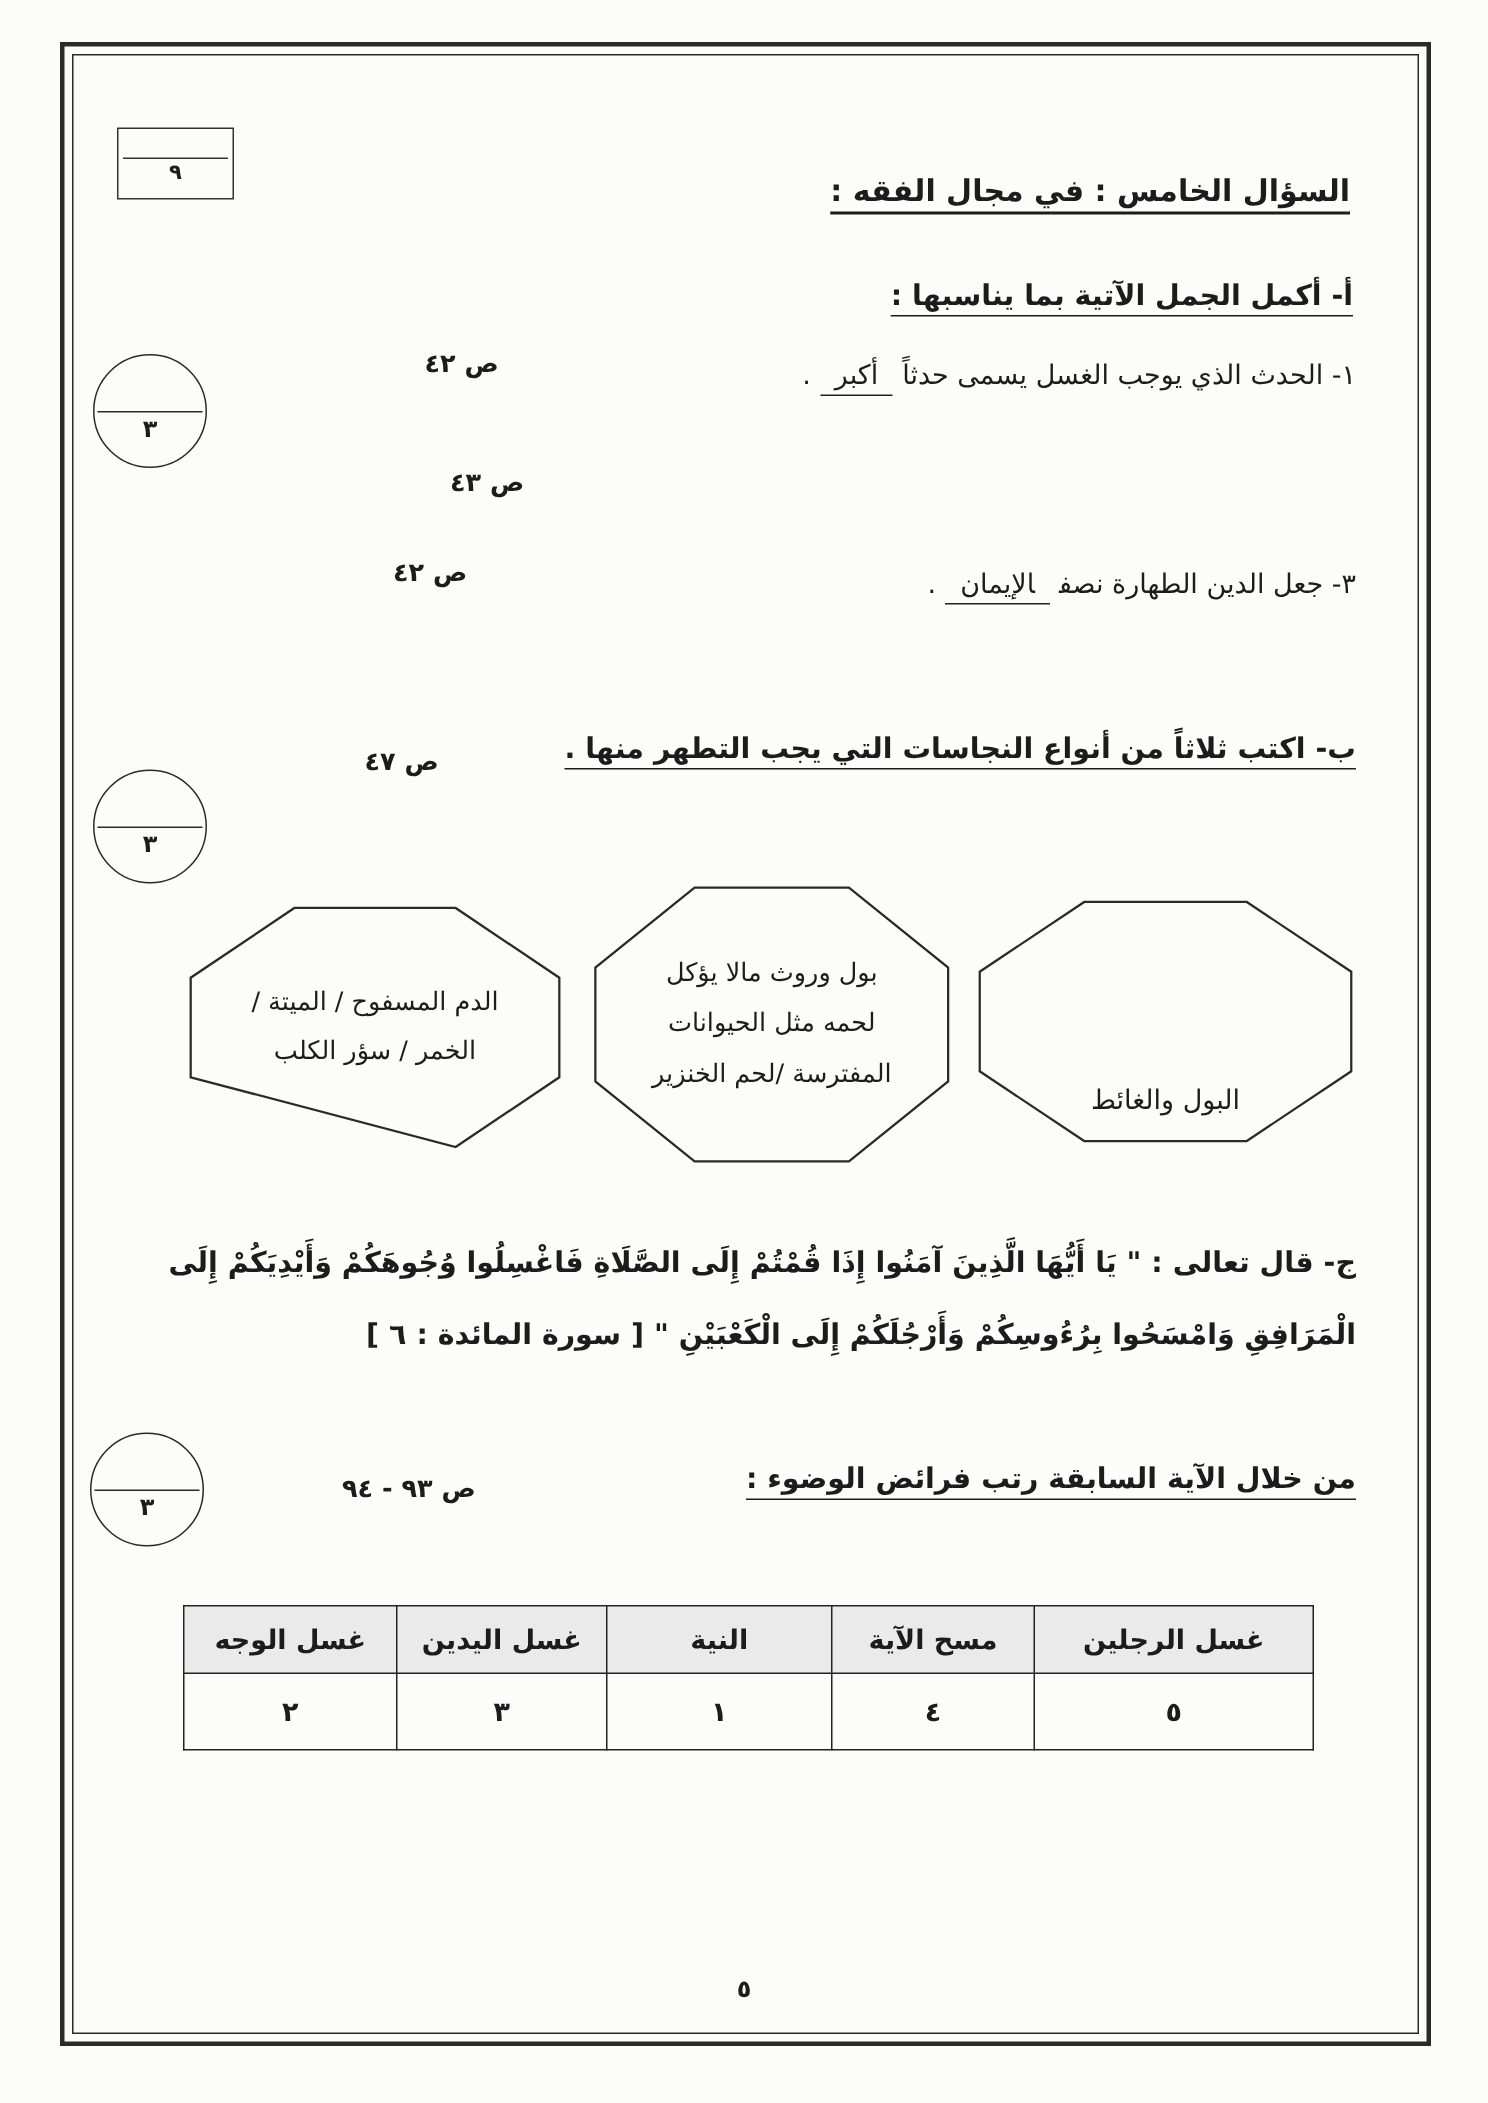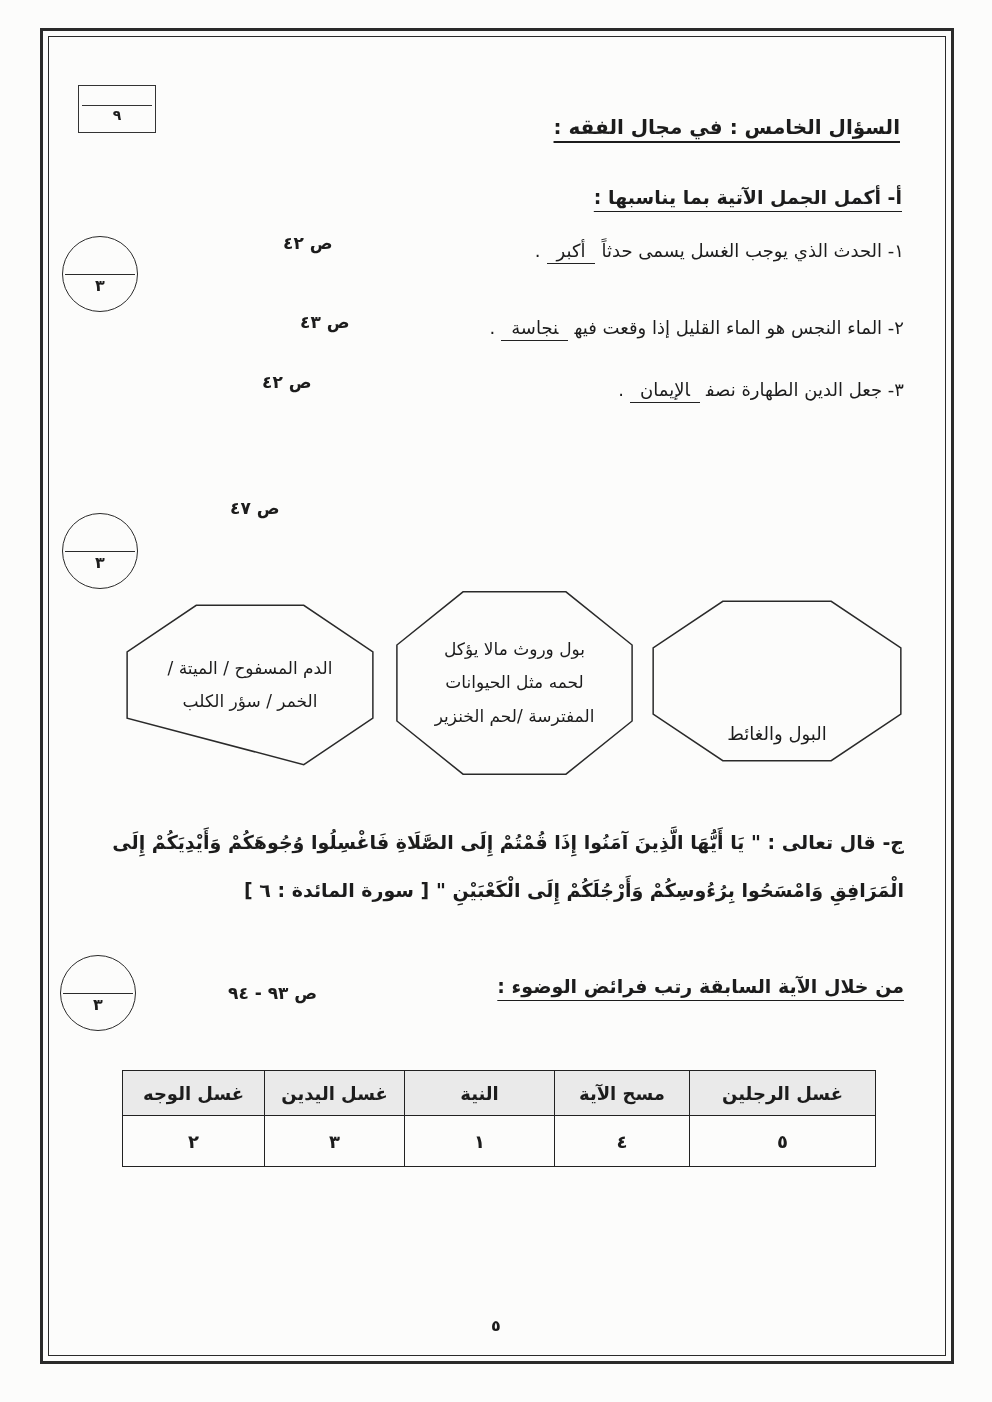--- a/index.html
+++ b/index.html
@@ -89,36 +89,34 @@
 
   <div class="abs title" style="top:115px; right:92px;">السؤال الخامس : في مجال الفقه :</div>
 
   <div class="abs heading" style="top:186px; right:90px;">أ- أكمل الجمل الآتية بما يناسبها :</div>
 
   <div class="abs item" style="top:240px; right:88px;">
     <span>١- الحدث الذي يوجب الغسل يسمى حدثاً</span><span class="answer">أكبر</span><span>.</span>
   </div>
   <div class="abs page-ref" style="top:233px; left:283px;">ص ٤٢</div>
 
-  <div class="abs item" style="top:317px; right:88px;">
-    <span>٢- الماء النجس هو الماء القليل إذا وقعت فيه</span><span class="answer">نجاسة</span><span>.</span>
-  </div>
   <div class="abs page-ref" style="top:312px; left:300px;">ص ٤٣</div>
 
   <div class="abs item" style="top:379px; right:88px;">
     <span>٣- جعل الدين الطهارة نصف</span><span class="answer">الإيمان</span><span>.</span>
   </div>
   <div class="abs page-ref" style="top:372px; left:262px;">ص ٤٢</div>
 
   <div class="score-circle" style="left:62px; top:236px;">
     <div class="score-line"></div>
     <div class="score-num">٣</div>
   </div>
 
-  <div class="abs page-ref" style="top:498px; left:230px;">ص ٤٧</div>
+  <div class="abs heading" style="top:488px; right:88px;">ب- اكتب ثلاثاً من أنواع النجاسات التي يجب التطهر منها .</div>
+  <div class="abs page-ref" style="top:498px; left:243px;">ص ٤٧</div>
 
   <div class="score-circle" style="left:62px; top:513px;">
     <div class="score-line"></div>
     <div class="score-num">٣</div>
   </div>
 
   <div class="octagon" style="left:648px; top:598px; width:258px; height:166px;">
     <svg viewBox="0 0 100 100" preserveAspectRatio="none">
         <polygon points="29,2 71,2 98,30 98,70 71,98 29,98 2,70 2,30"></polygon>
       </svg>

